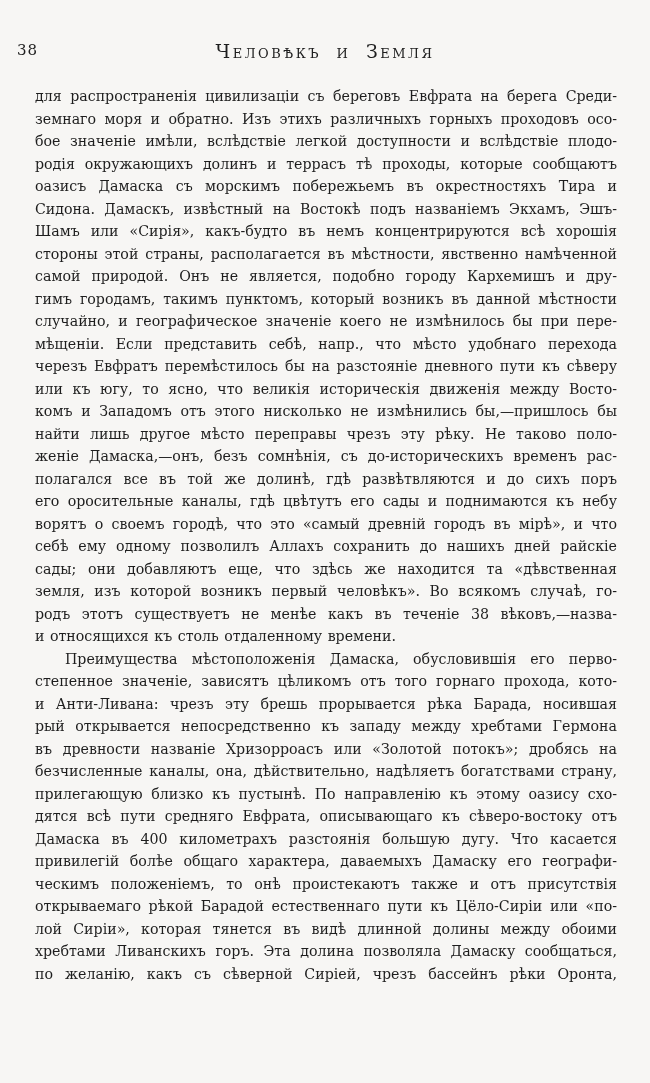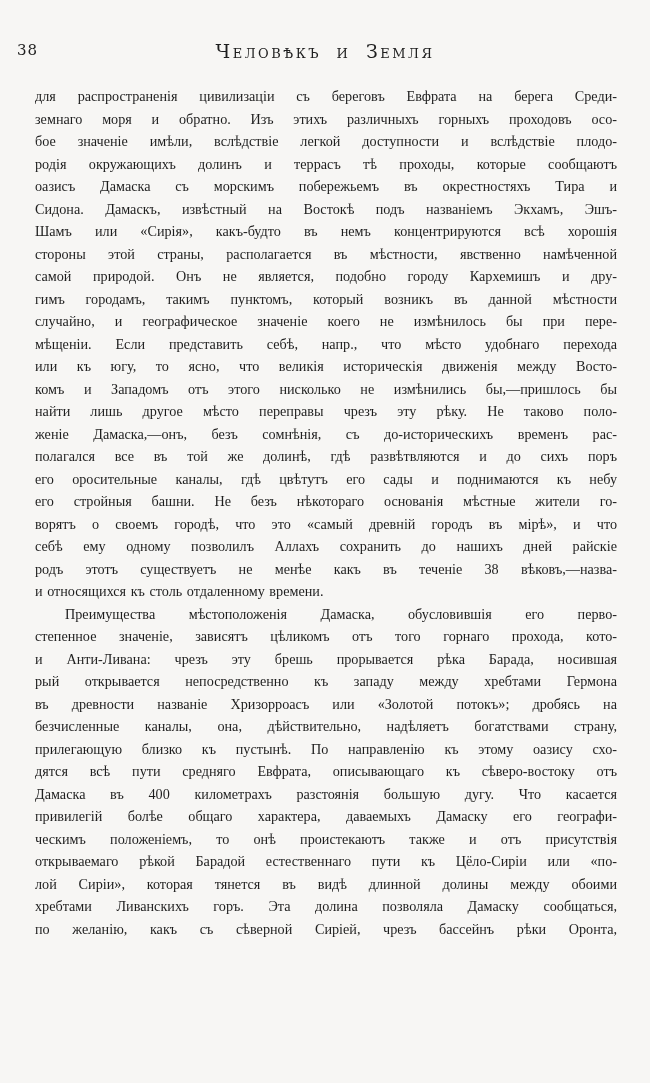--- a/index.html
+++ b/index.html
@@ -41,21 +41,20 @@
     word-spacing: 7px;
   }
   .text-block {
     position: absolute;
     top: 85px;
     left: 35px;
     width: 582px;
   }
   .paragraph {
     margin: 0;
-    font-family: Liberation Serif, serif;
   }
   .line {
     font-size: 14.2px;
     line-height: 22.5px;
     height: 22.5px;
     text-align: justify;
     text-align-last: justify;
     word-spacing: 1px;
     white-space: normal;
     overflow: visible;
@@ -83,29 +82,31 @@
         <div class="line">бое значеніе имѣли, вслѣдствіе легкой доступности и вслѣдствіе плодо-</div>
         <div class="line">родія окружающихъ долинъ и террасъ тѣ проходы, которые сообщаютъ</div>
         <div class="line">оазисъ Дамаска съ морскимъ побережьемъ въ окрестностяхъ Тира и</div>
         <div class="line">Сидона. Дамаскъ, извѣстный на Востокѣ подъ названіемъ Экхамъ, Эшъ-</div>
         <div class="line">Шамъ или «Сирія», какъ-будто въ немъ концентрируются всѣ хорошія</div>
         <div class="line">стороны этой страны, располагается въ мѣстности, явственно намѣченной</div>
         <div class="line">самой природой. Онъ не является, подобно городу Кархемишъ и дру-</div>
         <div class="line">гимъ городамъ, такимъ пунктомъ, который возникъ въ данной мѣстности</div>
         <div class="line">случайно, и географическое значеніе коего не измѣнилось бы при пере-</div>
         <div class="line">мѣщеніи. Если представить себѣ, напр., что мѣсто удобнаго перехода</div>
+        <div class="line">черезъ Евфратъ перемѣстилось бы на разстояніе дневного пути къ сѣверу</div>
         <div class="line">или къ югу, то ясно, что великія историческія движенія между Восто-</div>
         <div class="line">комъ и Западомъ отъ этого нисколько не измѣнились бы,—пришлось бы</div>
         <div class="line">найти лишь другое мѣсто переправы чрезъ эту рѣку. Не таково поло-</div>
         <div class="line">женіе Дамаска,—онъ, безъ сомнѣнія, съ до-историческихъ временъ рас-</div>
         <div class="line">полагался все въ той же долинѣ, гдѣ развѣтвляются и до сихъ поръ</div>
         <div class="line">его оросительные каналы, гдѣ цвѣтутъ его сады и поднимаются къ небу</div>
-        <div class="line">его стройныя башни. Не безъ нѣкотораго основанія мѣстные жители го-</div>
         <div class="line">ворятъ о своемъ городѣ, что это «самый древній городъ въ мірѣ», и что</div>
         <div class="line">себѣ ему одному позволилъ Аллахъ сохранить до нашихъ дней райскіе</div>
+        <div class="line">сады; они добавляютъ еще, что здѣсь же находится та «дѣвственная</div>
+        <div class="line">земля, изъ которой возникъ первый человѣкъ». Во всякомъ случаѣ, го-</div>
         <div class="line">родъ этотъ существуетъ не менѣе какъ въ теченіе 38 вѣковъ,—назва-</div>
         <div class="line no-just">и относящихся къ столь отдаленному времени.</div>
       </div>
       <div class="paragraph">
         <div class="line indent">Преимущества мѣстоположенія Дамаска, обусловившія его перво-</div>
         <div class="line">степенное значеніе, зависятъ цѣликомъ отъ того горнаго прохода, кото-</div>
         <div class="line">и Анти-Ливана: чрезъ эту брешь прорывается рѣка Барада, носившая</div>
         <div class="line">рый открывается непосредственно къ западу между хребтами Гермона</div>
         <div class="line">въ древности названіе Хризорроасъ или «Золотой потокъ»; дробясь на</div>
         <div class="line">безчисленные каналы, она, дѣйствительно, надѣляетъ богатствами страну,</div>

